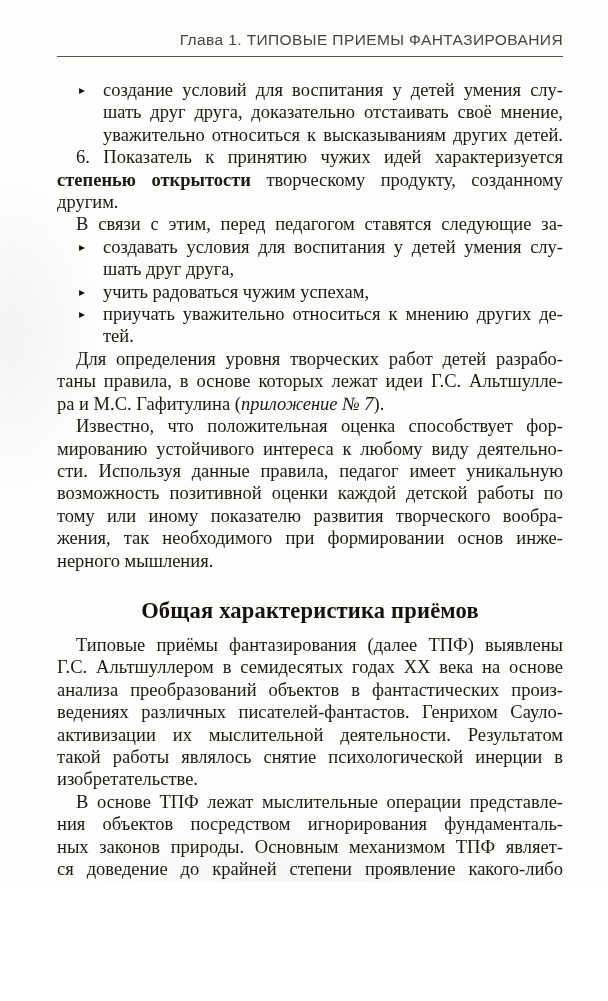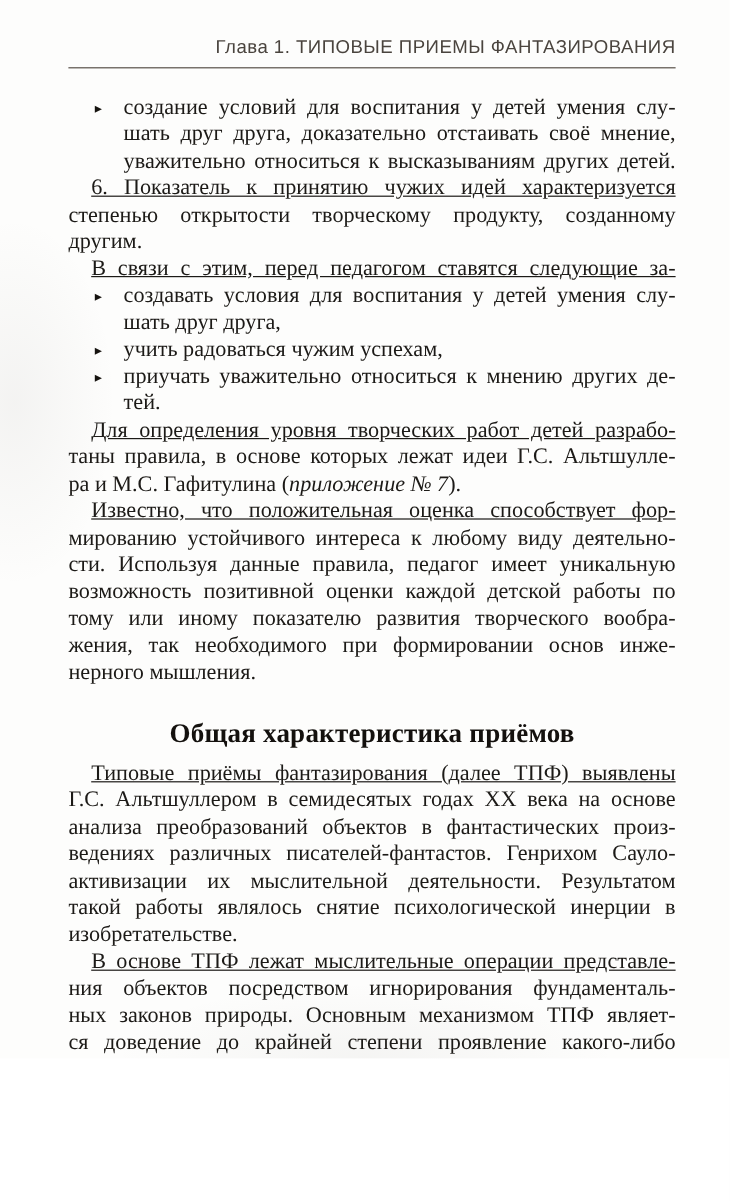--- a/index.html
+++ b/index.html
@@ -28,29 +28,29 @@
     padding-top:31px; padding-bottom:7px;
     border-bottom:1.5px solid #575049;
   }
   .content {margin-top:22px;}
   .block {margin:0;}
   .line {
     font-size:18.5px; line-height:22.4px;
     text-align:justify; text-align-last:justify;
   }
   .line.left {text-align:left; text-align-last:left;}
-  .paragraph .line.first {padding-left:19px;text-decoration:underline;}
+  .paragraph .line.first {padding-left:19px;}
   .bullet {padding-left:46px;}
   .bullet .line {position:relative;}
   .bullet-glyph {
     position:absolute; left:-24px; top:0px;
     font-family:"DejaVu Sans", sans-serif;
     font-size:12px; color:#16130f;
   }
-  .b {font-weight:normal;}
+  .b {font-weight:bold;}
   .i {font-style:italic;}
   .section-heading {
     font-family:Liberation Serif, serif;
     font-weight:bold;
     font-size:22.5px; line-height:28px;
     letter-spacing:0.2px;
     color:#14110e;
     text-align:center;
     margin:25px 0 9px 0;
   }

